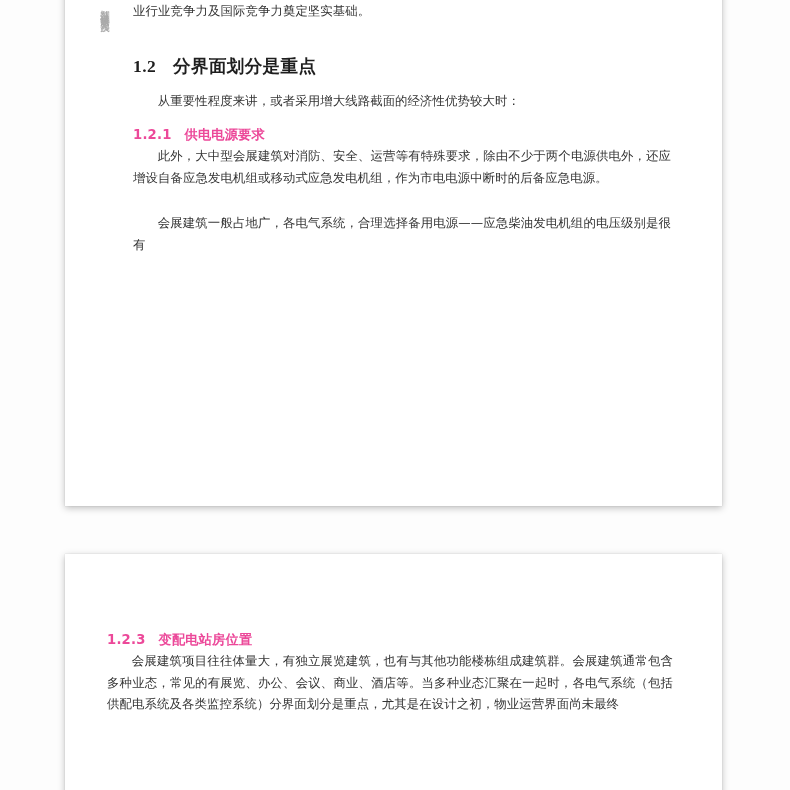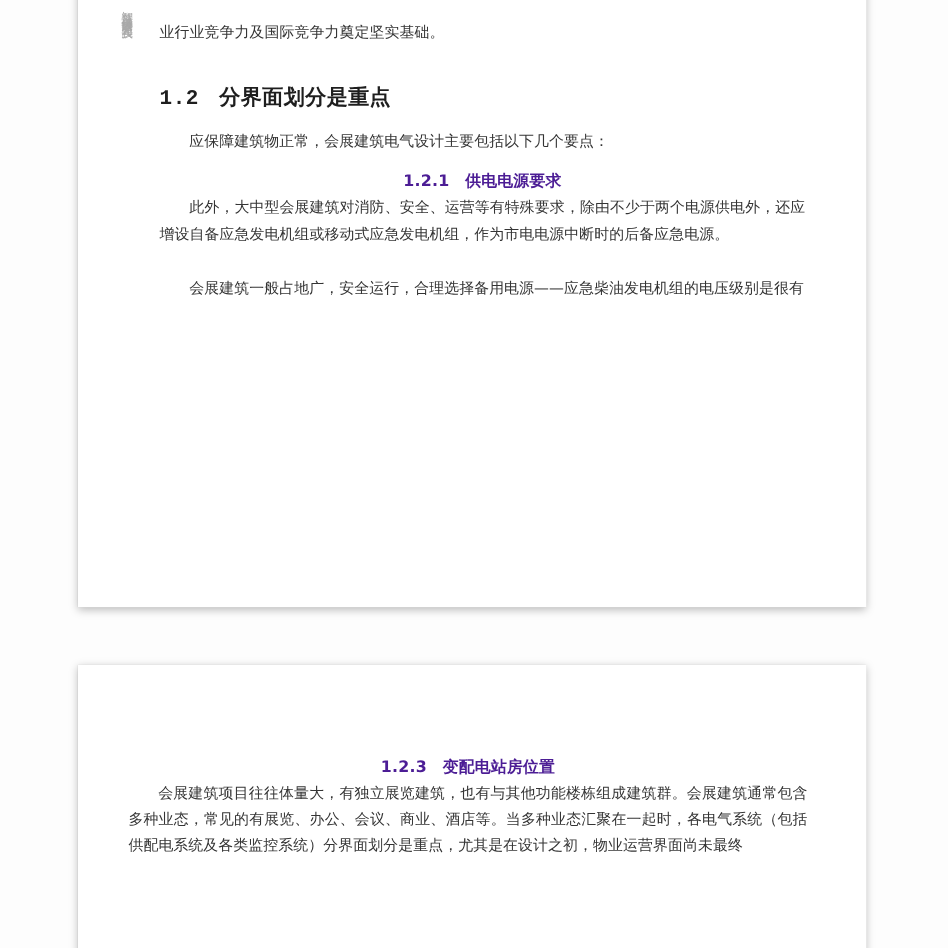--- a/index.html
+++ b/index.html
@@ -59,21 +59,21 @@
     white-space: nowrap;
     opacity: 0.85;
   }
 
   
   .col {
     position: absolute;
   }
   #page-1 .col {
     left: 68px;
-    top: 300px;
+    top: 284px;
     width: 538px;
   }
   #page-2 .col {
     left: 42px;
     top: 62px;
     width: 566px;
   }
 
   p.body, h2.h2, h3.h3 {
     margin: 0;
@@ -93,30 +93,29 @@
   p.body.noindent { text-indent: 0; }
 
   h2.h2 {
     font-family: "DejaVu Sans", "Liberation Sans", sans-serif;
     font-size: 17.5px;
     font-weight: bold;
     line-height: 24px;
     color: #1e1e1e;
     letter-spacing: 0.4px;
   }
-  h2.h2 .num { margin-right: 17px; font-family: Liberation Mono, monospace; }
+  h2.h2 .num { margin-right: 17px; font-family: Liberation Serif, serif; }
 
   h3.h3 {
     font-family: "DejaVu Sans", "Liberation Sans", sans-serif;
     font-size: 13.2px;
     font-weight: bold;
     line-height: 20px;
-    color: #4c1d95;
+    color: #ec4899;
     letter-spacing: 0.2px;
-    text-align: center;
   }
   h3.h3 .num { margin-right: 13px; font-weight: bold; }
 
   .sp-before-h2 { height: 32px; }
   .sp-after-h2  { height: 12px; }
   .sp-before-h3 { height: 14px; }
   .sp-big       { height: 24px; }
 </style>
 </head>
 <body>
@@ -133,35 +132,35 @@
 
       <div class="sp-before-h2"></div>
 
       <h2 class="h2">
         <span class="num">1.2</span><span>分界面划分是重点</span>
       </h2>
 
       <div class="sp-after-h2"></div>
 
 
-      <p class="body">应保障建筑物正常，会展建筑电气设计主要包括以下几个要点：</p>
+      <p class="body">从重要性程度来讲，或者采用增大线路截面的经济性优势较大时：</p>
 
       <div class="sp-before-h3"></div>
 
       <h3 class="h3">
         <span class="num">1.2.1</span><span>供电电源要求</span>
       </h3>
 
 
       <p class="body">此外，大中型会展建筑对消防、安全、运营等有特殊要求，除由不少于两个电源供电外，还应增设自备应急发电机组或移动式应急发电机组，作为市电电源中断时的后备应急电源。</p>
 
       <div class="sp-big"></div>
 
 
-      <p class="body">会展建筑一般占地广，安全运行，合理选择备用电源——应急柴油发电机组的电压级别是很有</p>
+      <p class="body">会展建筑一般占地广，各电气系统，合理选择备用电源——应急柴油发电机组的电压级别是很有</p>
 
     </div>
   </div>
 
   <div class="page" id="page-2">
     <div class="col">
 
 
 
       <div class="sp-before-h3"></div>

